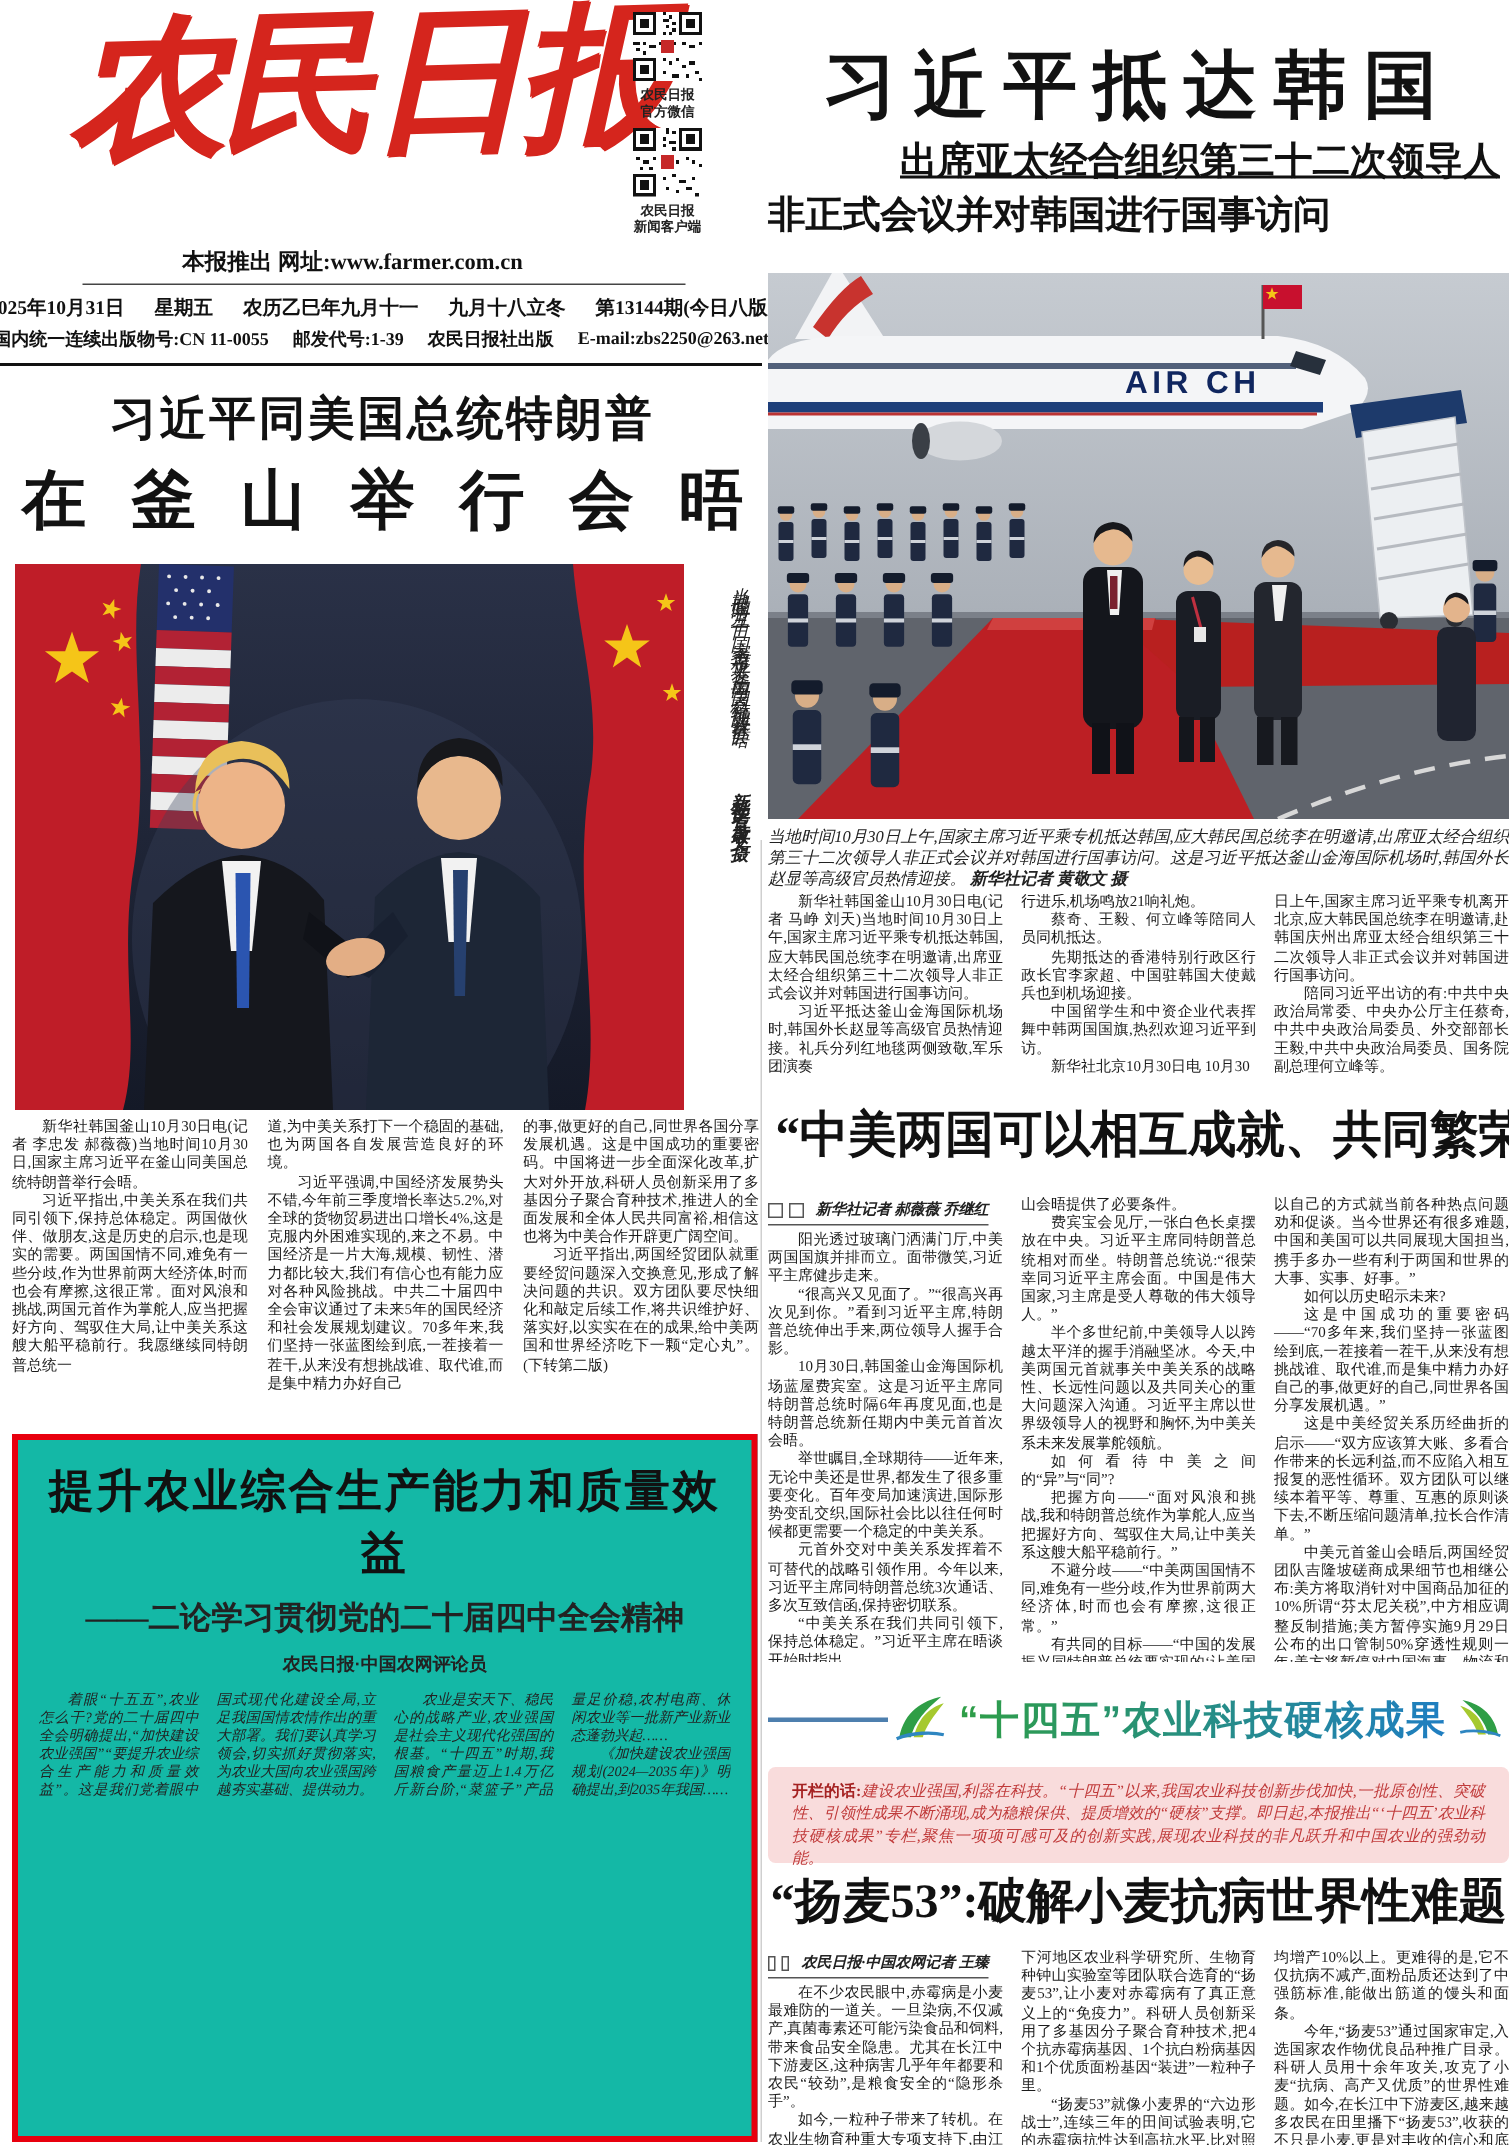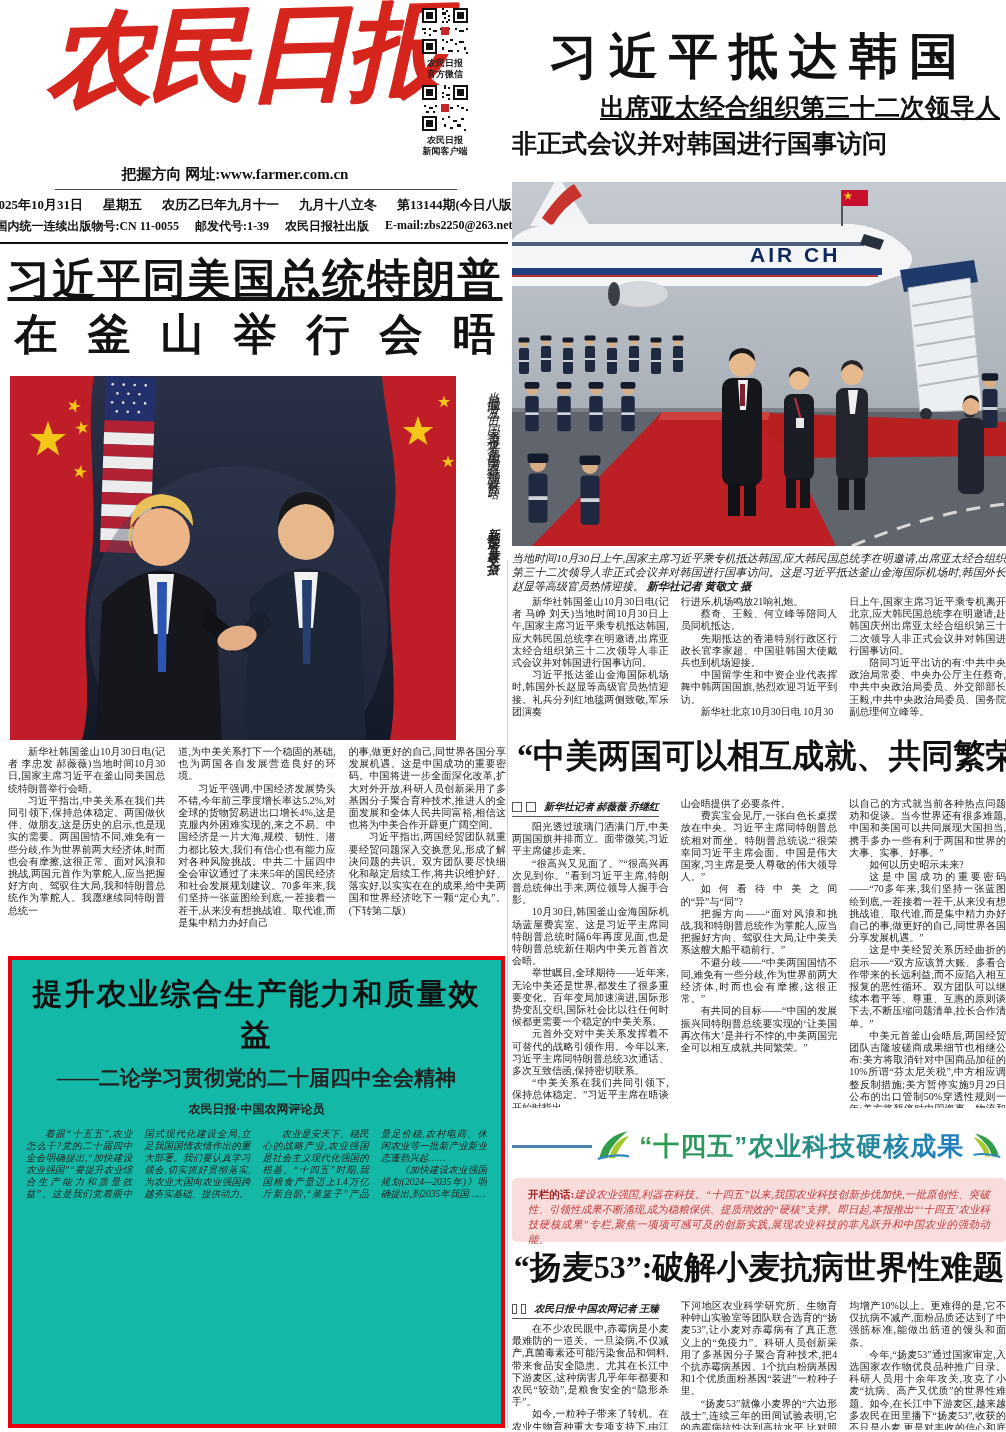--- a/index.html
+++ b/index.html
@@ -18,21 +18,21 @@
             font-weight:bold;font-size:13px;color:#111;white-space:nowrap;}
   .pub-row{left:0;top:218px;width:508px;display:flex;justify-content:center;gap:16px;
            font-weight:bold;font-size:12px;color:#111;white-space:nowrap;}
   .rule-heavy{left:0;top:242px;width:508px;height:2px;background:#111;}
   .qr-col{left:417px;top:8px;width:56px;display:flex;flex-direction:column;align-items:center;gap:4px;}
   .qr-box{width:46px;height:46px;}
   .qr-label{font-size:9px;font-weight:bold;line-height:1.25;text-align:center;color:#222;}
   
   .hl-left{left:6px;top:252px;width:498px;font-family:"Liberation Sans",sans-serif;font-weight:900;
            color:#121212;text-align:center;}
-  .hl-left .l1{font-size:43px;letter-spacing:2px;line-height:54px;white-space:nowrap;text-decoration:underline;}
+  .hl-left .l1{font-size:31px;letter-spacing:2px;line-height:54px;white-space:nowrap;}
   .hl-left .l2{font-size:43px;letter-spacing:30px;line-height:56px;white-space:nowrap;margin-right:-30px;}
   .hl-right{left:512px;top:24px;width:494px;text-align:center;font-family:"Liberation Sans",sans-serif;
             font-weight:700;font-size:49px;letter-spacing:11px;color:#121212;white-space:nowrap;margin-right:-11px;}
   .hl-right-sub{left:512px;top:90px;width:494px;font-weight:bold;font-size:25px;line-height:36px;color:#111;}
   .hl-right-sub .s1{padding-left:88px;white-space:nowrap;text-decoration:underline;}
   .hl-right-sub .s2{white-space:nowrap;}
   .feature-hl{left:512px;top:734px;width:494px;text-align:center;font-weight:900;font-size:33px;
               letter-spacing:0px;color:#111;white-space:nowrap;transform:scaleX(.98);transform-origin:center;}
   .wheat-hl{left:512px;top:1246px;width:494px;text-align:center;font-weight:900;font-size:32px;
             color:#111;white-space:nowrap;}
@@ -173,21 +173,21 @@
           <rect x="16" y="2" width="3" height="3"></rect>
           <rect x="2" y="16" width="3" height="3"></rect>
         </g>
       <rect x="8.5" y="8.5" width="4" height="4" fill="#c62828"></rect>
     </svg>
     <div class="qr-label">
       <div>农民日报</div>
         <div>新闻客户端</div>
     </div>
   </div>
-  <div class="abs site-line">把握方向  网址:www.farmer.com.cn</div>
+  <div class="abs site-line">本报推出  网址:www.farmer.com.cn</div>
   <div class="abs mast-rule"></div>
   <div class="abs date-row">
     <span>2025年10月31日</span>
     <span>星期五</span>
     <span>农历乙巳年九月十一</span>
     <span>九月十八立冬</span>
     <span>第13144期(今日八版)</span>
   </div>
   <div class="abs pub-row">
     <span>国内统一连续出版物号:CN 11-0055</span>
@@ -282,21 +282,21 @@
   </div>
 
   <div class="abs vcap">
     <span>当地时间十月三十日,国家主席习近平在釜山同美国总统特朗普举行会晤。</span>
     <span class="credit">新华社记者 黄敬文 摄</span>
   </div>
 
   <div class="abs cols art" style="left:8px;top:746px;width:498px;height:206px;">
     <div class="col">
         <p>新华社韩国釜山10月30日电(记者 李忠发 郝薇薇)当地时间10月30日,国家主席习近平在釜山同美国总统特朗普举行会晤。</p>
-        <p>习近平指出,中美关系在我们共同引领下,保持总体稳定。两国做伙伴、做朋友,这是历史的启示,也是现实的需要。两国国情不同,难免有一些分歧,作为世界前两大经济体,时而也会有摩擦,这很正常。面对风浪和挑战,两国元首作为掌舵人,应当把握好方向、驾驭住大局,我和特朗普总统作为掌舵人。我愿继续同特朗普总统一</p>
+        <p>习近平指出,中美关系在我们共同引领下,保持总体稳定。两国做伙伴、做朋友,这是历史的启示,也是现实的需要。两国国情不同,难免有一些分歧,作为世界前两大经济体,时而也会有摩擦,这很正常。面对风浪和挑战,两国元首作为掌舵人,应当把握好方向、驾驭住大局,让中美关系这艘大船平稳前行。我愿继续同特朗普总统一</p>
       </div>
     <div class="col">
         <p style="text-indent: 0px;">道,为中美关系打下一个稳固的基础,也为两国各自发展营造良好的环境。</p>
         <p>习近平强调,中国经济发展势头不错,今年前三季度增长率达5.2%,对全球的货物贸易进出口增长4%,这是克服内外困难实现的,来之不易。中国经济是一片大海,规模、韧性、潜力都比较大,我们有信心也有能力应对各种风险挑战。中共二十届四中全会审议通过了未来5年的国民经济和社会发展规划建议。70多年来,我们坚持一张蓝图绘到底,一茬接着一茬干,从来没有想挑战谁、取代谁,而是集中精力办好自己</p>
       </div>
     <div class="col">
         <p style="text-indent: 0px;">的事,做更好的自己,同世界各国分享发展机遇。这是中国成功的重要密码。中国将进一步全面深化改革,扩大对外开放,科研人员创新采用了多基因分子聚合育种技术,推进人的全面发展和全体人民共同富裕,相信这也将为中美合作开辟更广阔空间。</p>
         <p>习近平指出,两国经贸团队就重要经贸问题深入交换意见,形成了解决问题的共识。双方团队要尽快细化和敲定后续工作,将共识维护好、落实好,以实实在在的成果,给中美两国和世界经济吃下一颗“定心丸”。 (下转第二版)</p>
       </div>
   </div>
@@ -460,20 +460,21 @@
           <p>“很高兴又见面了。”“很高兴再次见到你。”看到习近平主席,特朗普总统伸出手来,两位领导人握手合影。</p>
           <p>10月30日,韩国釜山金海国际机场蓝屋费宾室。这是习近平主席同特朗普总统时隔6年再度见面,也是特朗普总统新任期内中美元首首次会晤。</p>
           <p>举世瞩目,全球期待——近年来,无论中美还是世界,都发生了很多重要变化。百年变局加速演进,国际形势变乱交织,国际社会比以往任何时候都更需要一个稳定的中美关系。</p>
           <p>元首外交对中美关系发挥着不可替代的战略引领作用。今年以来,习近平主席同特朗普总统3次通话、多次互致信函,保持密切联系。</p>
           <p>“中美关系在我们共同引领下,保持总体稳定。”习近平主席在晤谈开始时指出。</p>
         </div>
     </div>
     <div class="col">
         <p style="text-indent: 0px;">山会晤提供了必要条件。</p>
         <p>费宾宝会见厅,一张白色长桌摆放在中央。习近平主席同特朗普总统相对而坐。特朗普总统说:“很荣幸同习近平主席会面。中国是伟大国家,习主席是受人尊敬的伟大领导人。”</p>
+        <p>半个多世纪前,中美领导人以跨越太平洋的握手消融坚冰。今天,中美两国元首就事关中美关系的战略性、长远性问题以及共同关心的重大问题深入沟通。习近平主席以世界级领导人的视野和胸怀,为中美关系未来发展掌舵领航。</p>
         <p>如何看待中美之间的“异”与“同”?</p>
         <p>把握方向——“面对风浪和挑战,我和特朗普总统作为掌舵人,应当把握好方向、驾驭住大局,让中美关系这艘大船平稳前行。”</p>
         <p>不避分歧——“中美两国国情不同,难免有一些分歧,作为世界前两大经济体,时而也会有摩擦,这很正常。”</p>
         <p>有共同的目标——“中国的发展振兴同特朗普总统要实现的‘让美国再次伟大’是并行不悖的,中美两国完全可以相互成就,共同繁荣。”</p>
       </div>
     <div class="col">
         <p style="text-indent: 0px;">以自己的方式就当前各种热点问题劝和促谈。当今世界还有很多难题,中国和美国可以共同展现大国担当,携手多办一些有利于两国和世界的大事、实事、好事。”</p>
         <p>如何以历史昭示未来?</p>
         <p>这是中国成功的重要密码——“70多年来,我们坚持一张蓝图绘到底,一茬接着一茬干,从来没有想挑战谁、取代谁,而是集中精力办好自己的事,做更好的自己,同世界各国分享发展机遇。”</p>
         <p>这是中美经贸关系历经曲折的启示——“双方应该算大账、多看合作带来的长远利益,而不应陷入相互报复的恶性循环。双方团队可以继续本着平等、尊重、互惠的原则谈下去,不断压缩问题清单,拉长合作清单。”</p>

